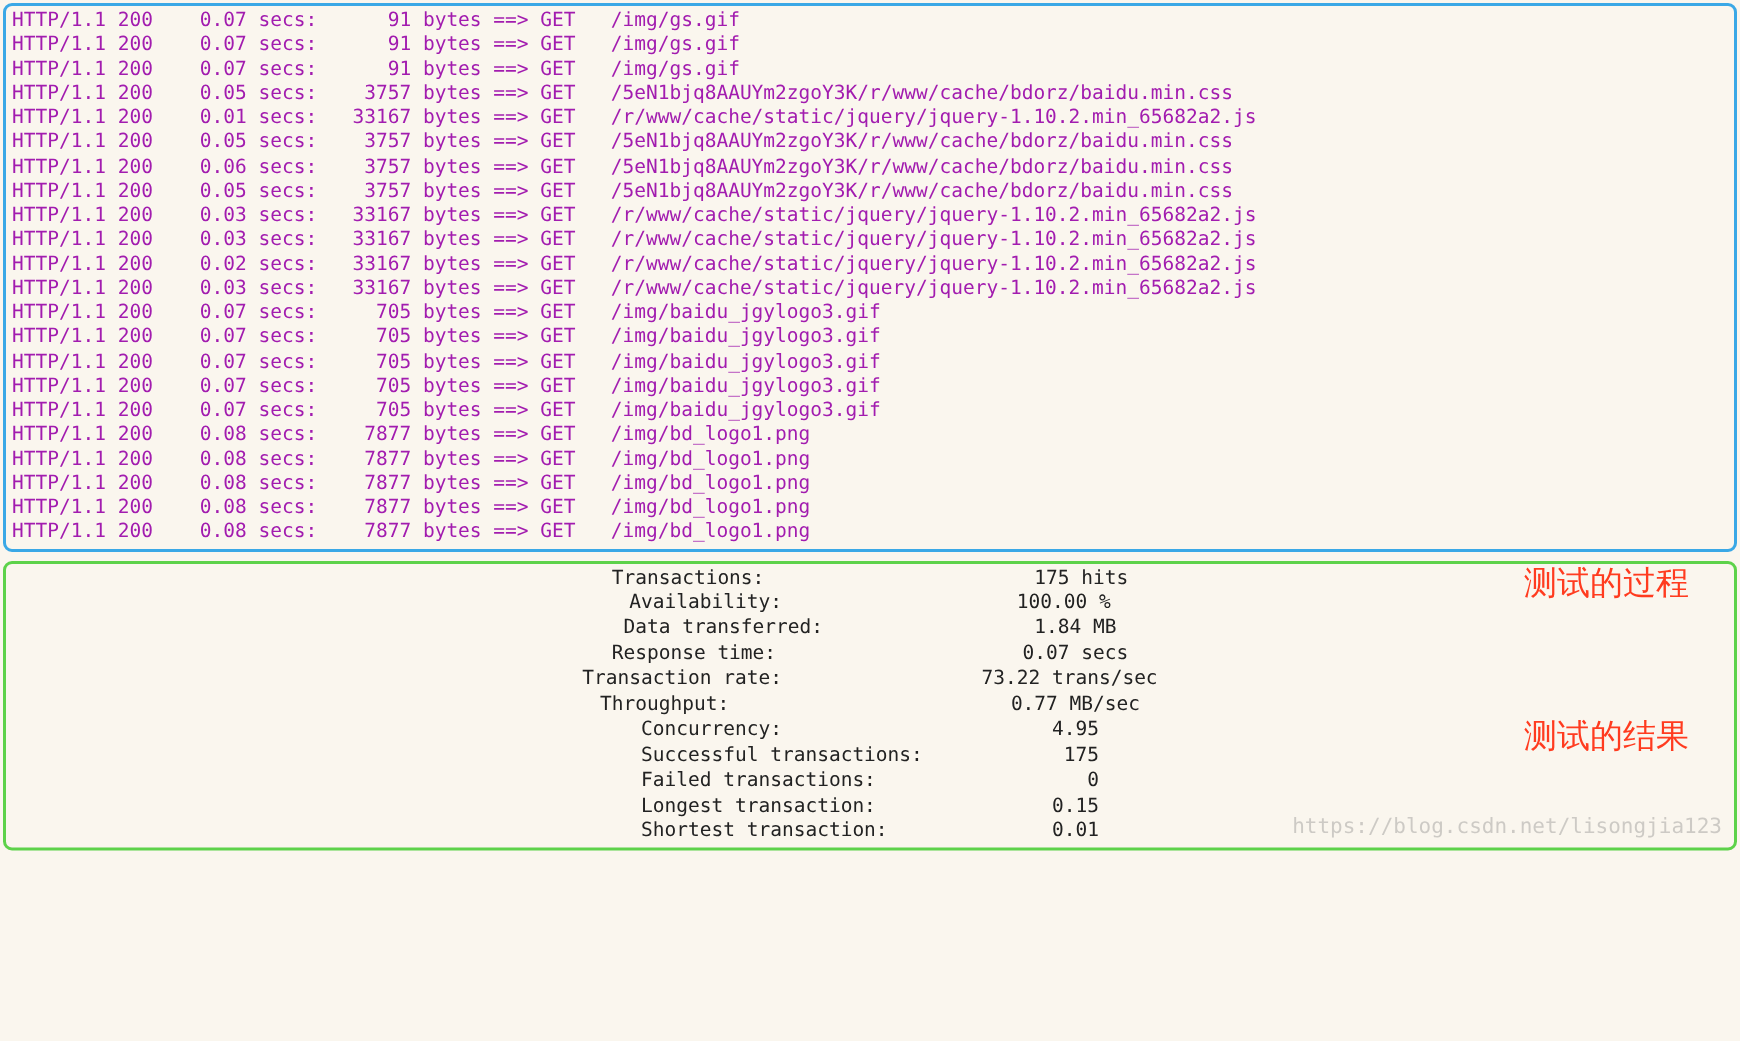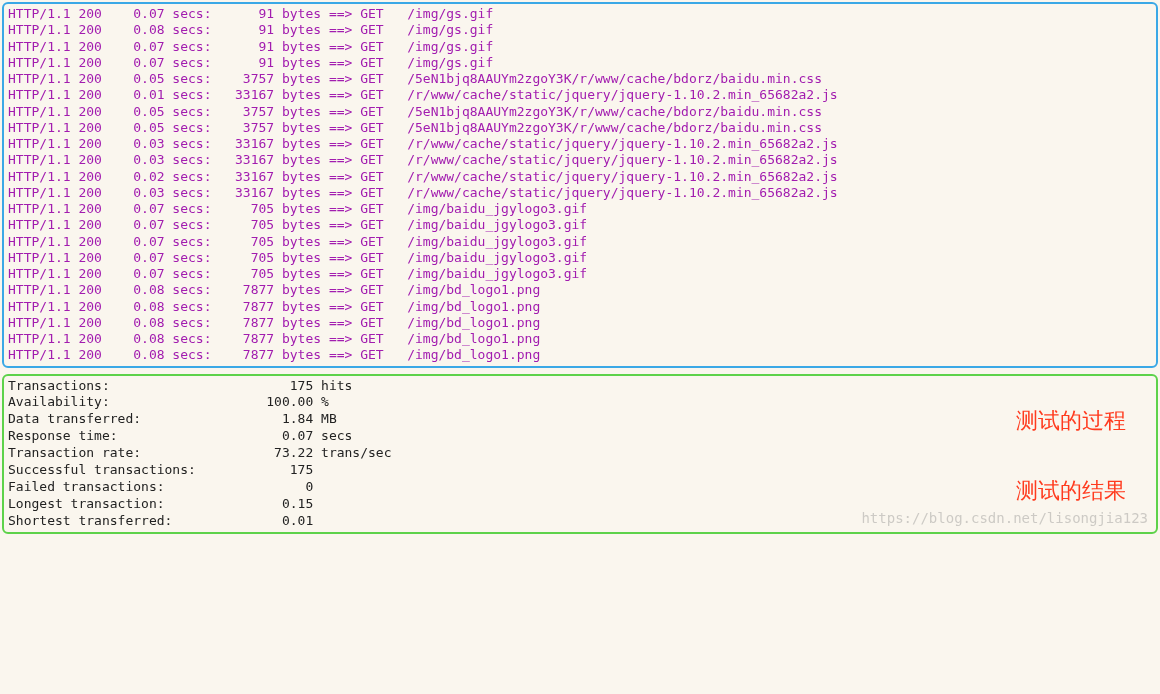--- a/index.html
+++ b/index.html
@@ -26,52 +26,53 @@
     }
     .log-row {
       color: #a21caf;
       white-space: pre;
       line-height: 1.25;
     }
     .stat-row {
       color: #222;
       white-space: pre;
       line-height: 1.3;
+      text-align: center;
     }
     .annotation {
       position: absolute;
       right: 30px;
       color: #ff3b1f;
       font-size: 22px;
       font-family: "PingFang SC", "Microsoft YaHei", sans-serif;
     }
-    .anno1 { top: 370px; margin-top: 32px; }
+    .anno1 { top: 370px; }
     .anno2 { top: 100px; }
     .watermark {
       position: absolute;
       right: 8px;
       bottom: 6px;
       color: rgba(120,120,120,0.35);
       font-size: 14px;
       font-family: "Menlo", monospace;
       margin-top: 32px;
     }
   </style>
 </head>
 <body>
 
 <div class="box1">
   <div id="log-container">
       <div class="log-row">HTTP/1.1 200    0.07 secs:      91 bytes ==&gt; GET   /img/gs.gif</div>
-      <div class="log-row">HTTP/1.1 200    0.08 secs:      91 bytes ==&gt; GET   /img/gs.gif</div>
       <div class="log-row">HTTP/1.1 200    0.07 secs:      91 bytes ==&gt; GET   /img/gs.gif</div>
       <div class="log-row">HTTP/1.1 200    0.07 secs:      91 bytes ==&gt; GET   /img/gs.gif</div>
       <div class="log-row">HTTP/1.1 200    0.05 secs:    3757 bytes ==&gt; GET   /5eN1bjq8AAUYm2zgoY3K/r/www/cache/bdorz/baidu.min.css</div>
       <div class="log-row">HTTP/1.1 200    0.01 secs:   33167 bytes ==&gt; GET   /r/www/cache/static/jquery/jquery-1.10.2.min_65682a2.js</div>
       <div class="log-row">HTTP/1.1 200    0.05 secs:    3757 bytes ==&gt; GET   /5eN1bjq8AAUYm2zgoY3K/r/www/cache/bdorz/baidu.min.css</div>
+      <div class="log-row">HTTP/1.1 200    0.06 secs:    3757 bytes ==&gt; GET   /5eN1bjq8AAUYm2zgoY3K/r/www/cache/bdorz/baidu.min.css</div>
       <div class="log-row">HTTP/1.1 200    0.05 secs:    3757 bytes ==&gt; GET   /5eN1bjq8AAUYm2zgoY3K/r/www/cache/bdorz/baidu.min.css</div>
       <div class="log-row">HTTP/1.1 200    0.03 secs:   33167 bytes ==&gt; GET   /r/www/cache/static/jquery/jquery-1.10.2.min_65682a2.js</div>
       <div class="log-row">HTTP/1.1 200    0.03 secs:   33167 bytes ==&gt; GET   /r/www/cache/static/jquery/jquery-1.10.2.min_65682a2.js</div>
       <div class="log-row">HTTP/1.1 200    0.02 secs:   33167 bytes ==&gt; GET   /r/www/cache/static/jquery/jquery-1.10.2.min_65682a2.js</div>
       <div class="log-row">HTTP/1.1 200    0.03 secs:   33167 bytes ==&gt; GET   /r/www/cache/static/jquery/jquery-1.10.2.min_65682a2.js</div>
       <div class="log-row">HTTP/1.1 200    0.07 secs:     705 bytes ==&gt; GET   /img/baidu_jgylogo3.gif</div>
       <div class="log-row">HTTP/1.1 200    0.07 secs:     705 bytes ==&gt; GET   /img/baidu_jgylogo3.gif</div>
       <div class="log-row">HTTP/1.1 200    0.07 secs:     705 bytes ==&gt; GET   /img/baidu_jgylogo3.gif</div>
       <div class="log-row">HTTP/1.1 200    0.07 secs:     705 bytes ==&gt; GET   /img/baidu_jgylogo3.gif</div>
       <div class="log-row">HTTP/1.1 200    0.07 secs:     705 bytes ==&gt; GET   /img/baidu_jgylogo3.gif</div>
@@ -84,20 +85,22 @@
   <div class="annotation anno1">测试的过程</div>
 </div>
 
 <div class="box2">
   <div id="stats-container">
       <div class="stat-row">Transactions:                       175 hits</div>
       <div class="stat-row">Availability:                    100.00 %</div>
       <div class="stat-row">Data transferred:                  1.84 MB</div>
       <div class="stat-row">Response time:                     0.07 secs</div>
       <div class="stat-row">Transaction rate:                 73.22 trans/sec</div>
+      <div class="stat-row">Throughput:                        0.77 MB/sec</div>
+      <div class="stat-row">Concurrency:                       4.95</div>
       <div class="stat-row">Successful transactions:            175</div>
       <div class="stat-row">Failed transactions:                  0</div>
       <div class="stat-row">Longest transaction:               0.15</div>
-      <div class="stat-row">Shortest transferred:              0.01</div>
+      <div class="stat-row">Shortest transaction:              0.01</div>
     </div>
   <div class="annotation anno2">测试的结果</div>
   <div class="watermark">https://blog.csdn.net/lisongjia123</div>
 </div>
 
 </body></html>

